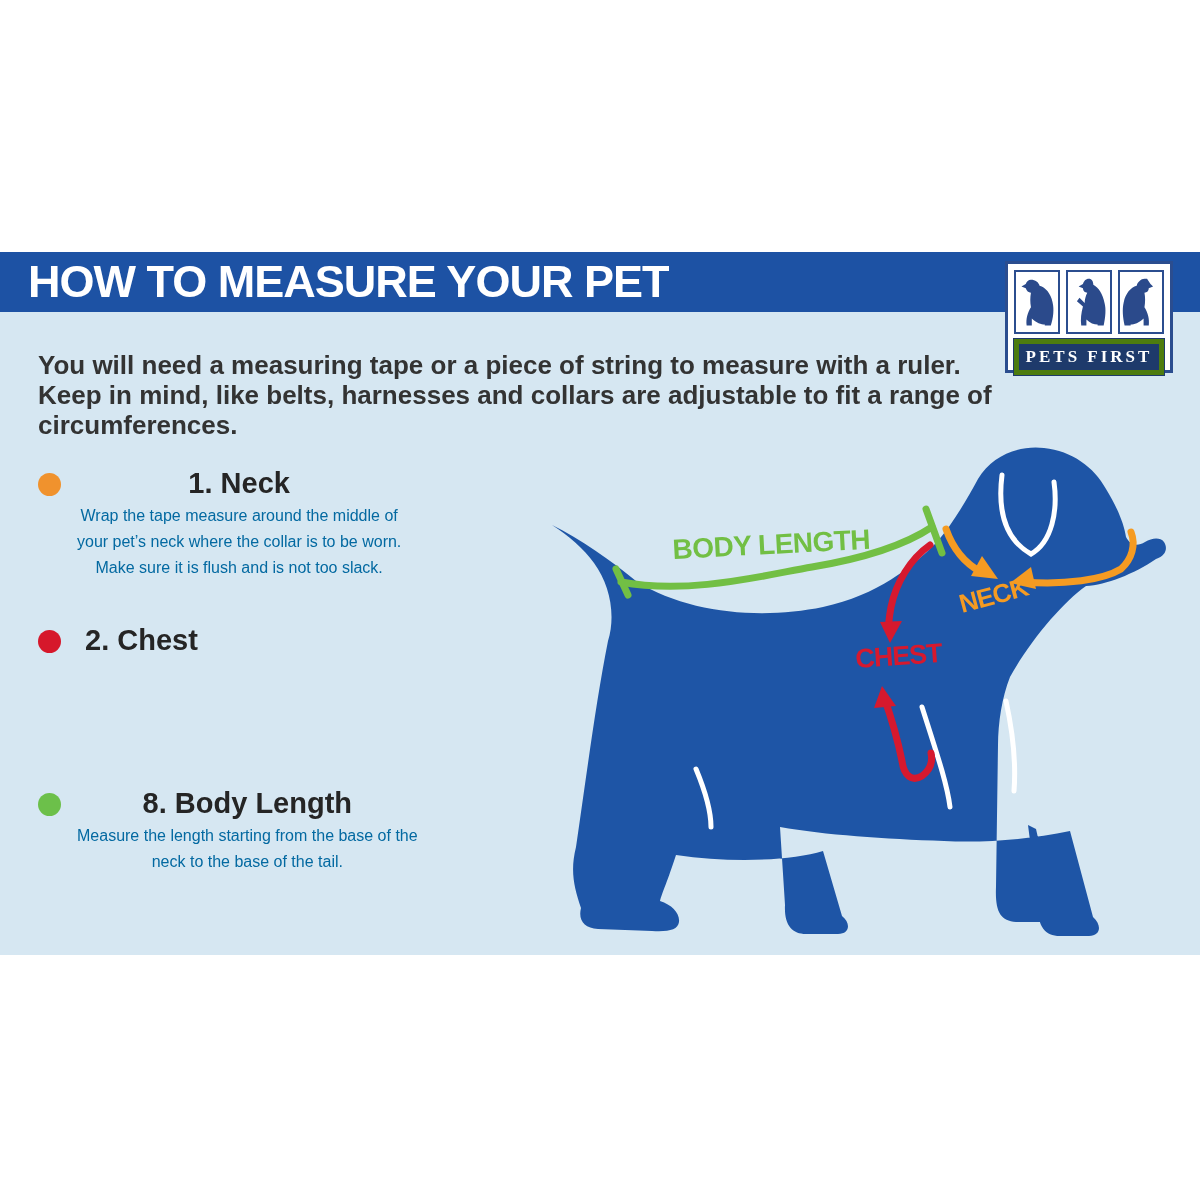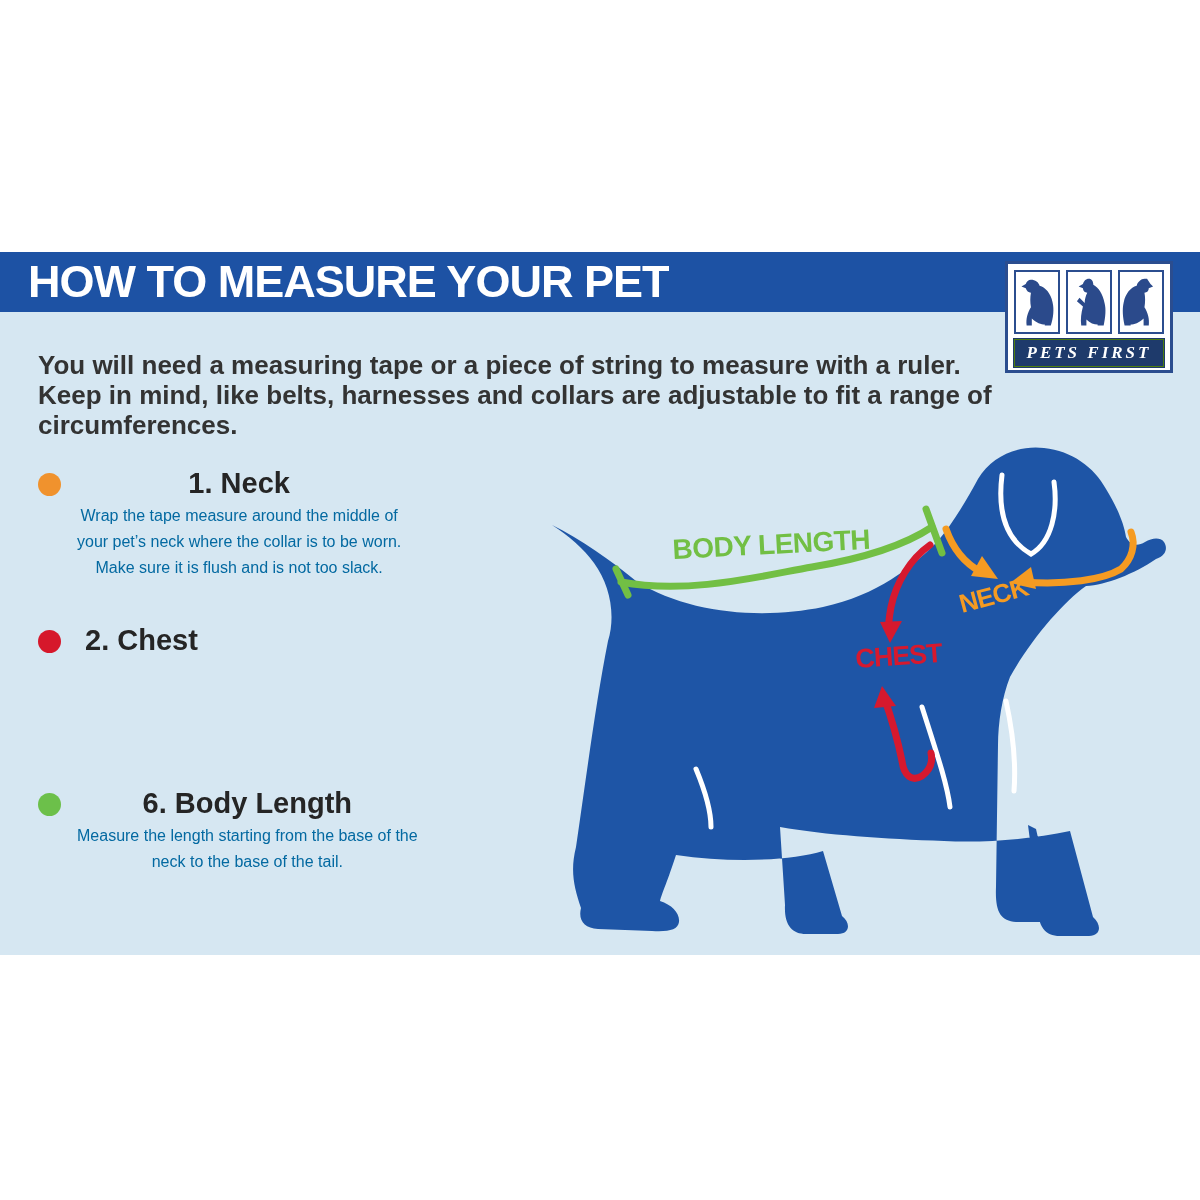--- a/index.html
+++ b/index.html
@@ -10,22 +10,22 @@
                 color:#ffffff;font-size:45px;font-weight:bold;letter-spacing:-1px;white-space:nowrap;}
   .panel{position:absolute;left:0;top:312px;width:1200px;height:643px;background:#d6e7f2;}
 
   
   .logo{position:absolute;left:1005px;top:261px;width:168px;height:112px;background:#ffffff;
         border:3px solid #2b4d8f;box-sizing:border-box;z-index:5;}
   .logo-cells{display:flex;justify-content:space-between;padding:6px 6px 0 6px;}
   .logo-cell{width:46px;height:64px;border:2px solid #2b4d8f;box-sizing:border-box;background:#ffffff;
              display:flex;align-items:flex-end;justify-content:center;}
   .logo-cell svg{display:block;margin-bottom:1px;}
-  .logo-bar{margin:5px 6px 0 6px;height:26px;background:#1e3a6b;border:1px solid #4d7c0f;
-            box-shadow:0 0 0 1px #1e3a6b;display:flex;align-items:center;justify-content:center;font-style:italic;}
+  .logo-bar{margin:5px 6px 0 6px;height:26px;background:#1e3a6b;border:5px solid #4d7c0f;
+            box-shadow:0 0 0 1px #1e3a6b;display:flex;align-items:center;justify-content:center;}
   .logo-bar span{color:#ffffff;font-family:"Liberation Serif",serif;font-weight:bold;
                  font-size:17px;letter-spacing:3px;white-space:nowrap;}
 
   
   .intro{position:absolute;left:38px;top:350px;width:1060px;color:#333333;
          font-size:26px;line-height:30px;white-space:pre-line;font-weight:bold;}
 
   
   .step{position:absolute;left:38px;display:flex;text-align:center;}
   .step-bullet{width:23px;height:23px;border-radius:50%;margin-top:7px;flex:0 0 auto;}
@@ -92,21 +92,21 @@
   <div class="step" id="step-2">
     <div class="step-bullet bullet-red"></div>
     <div class="step-text">
       <div class="step-heading">2. Chest</div>
     </div>
   </div>
 
   <div class="step" id="step-3">
     <div class="step-bullet bullet-green"></div>
     <div class="step-text">
-      <div class="step-heading">6. Body Length</div>
+      <div class="step-heading">8. Body Length</div>
       <div class="step-desc">Measure the length starting from the base of the
 neck to the base of the tail.</div>
     </div>
   </div>
 
   <svg class="diagram" viewBox="0 0 640 520">
 
     <path fill="#1e55a6" d="
       M 12 90
       C 40 104 72 126 96 146

